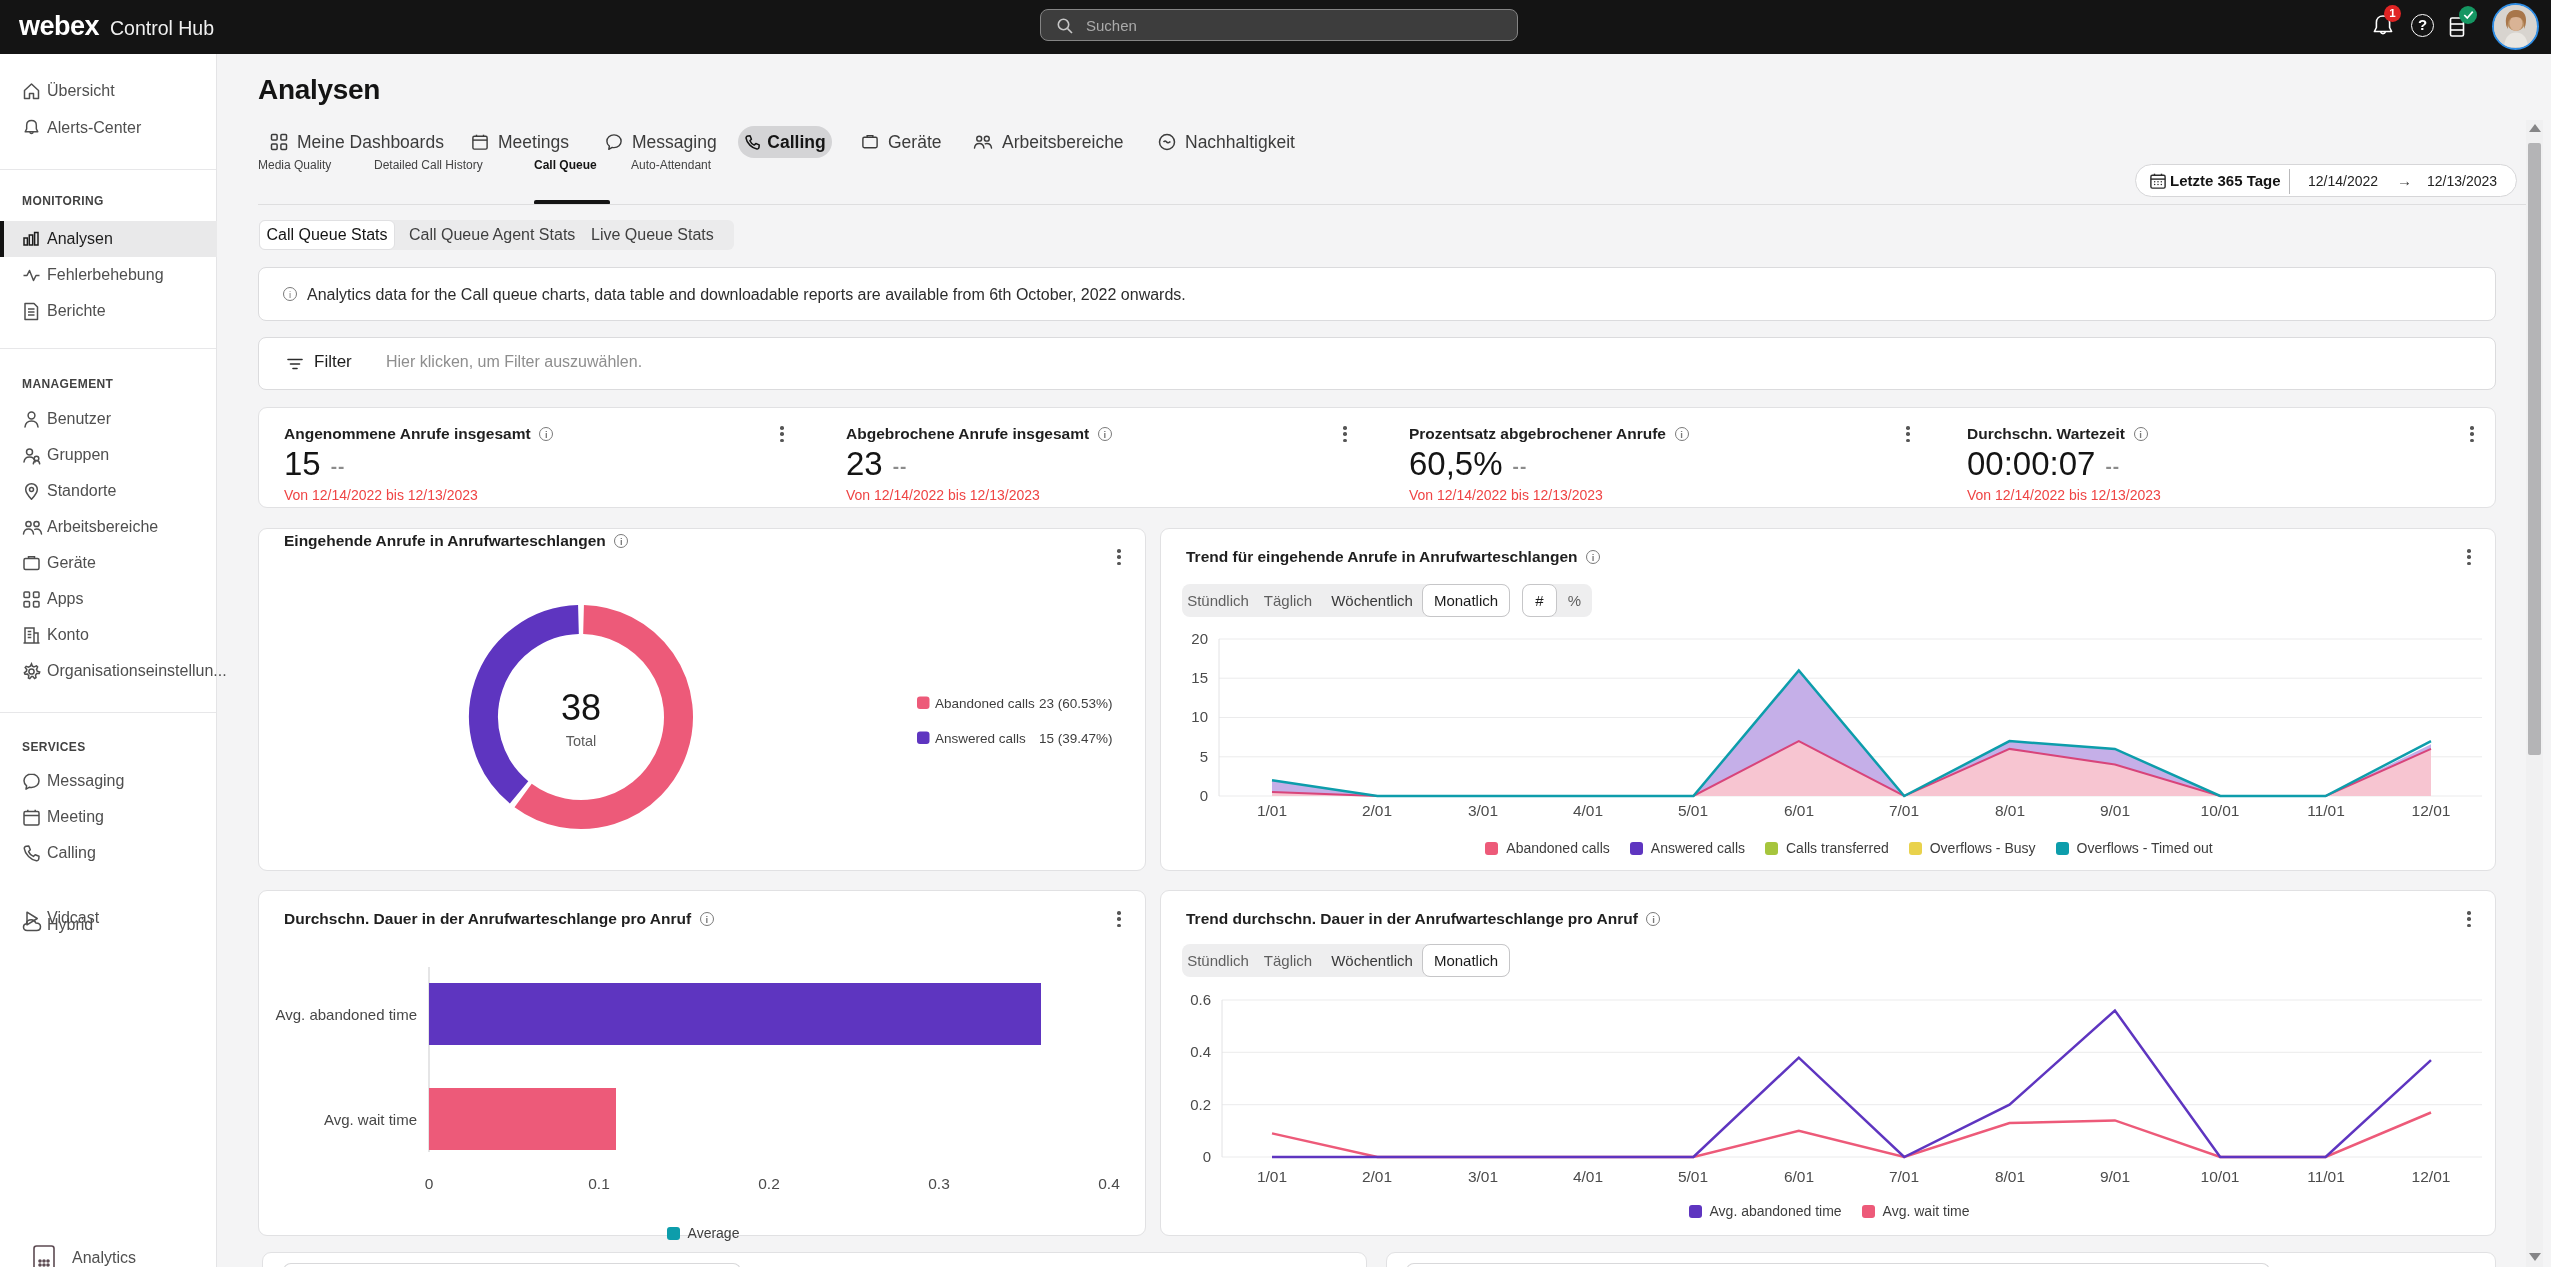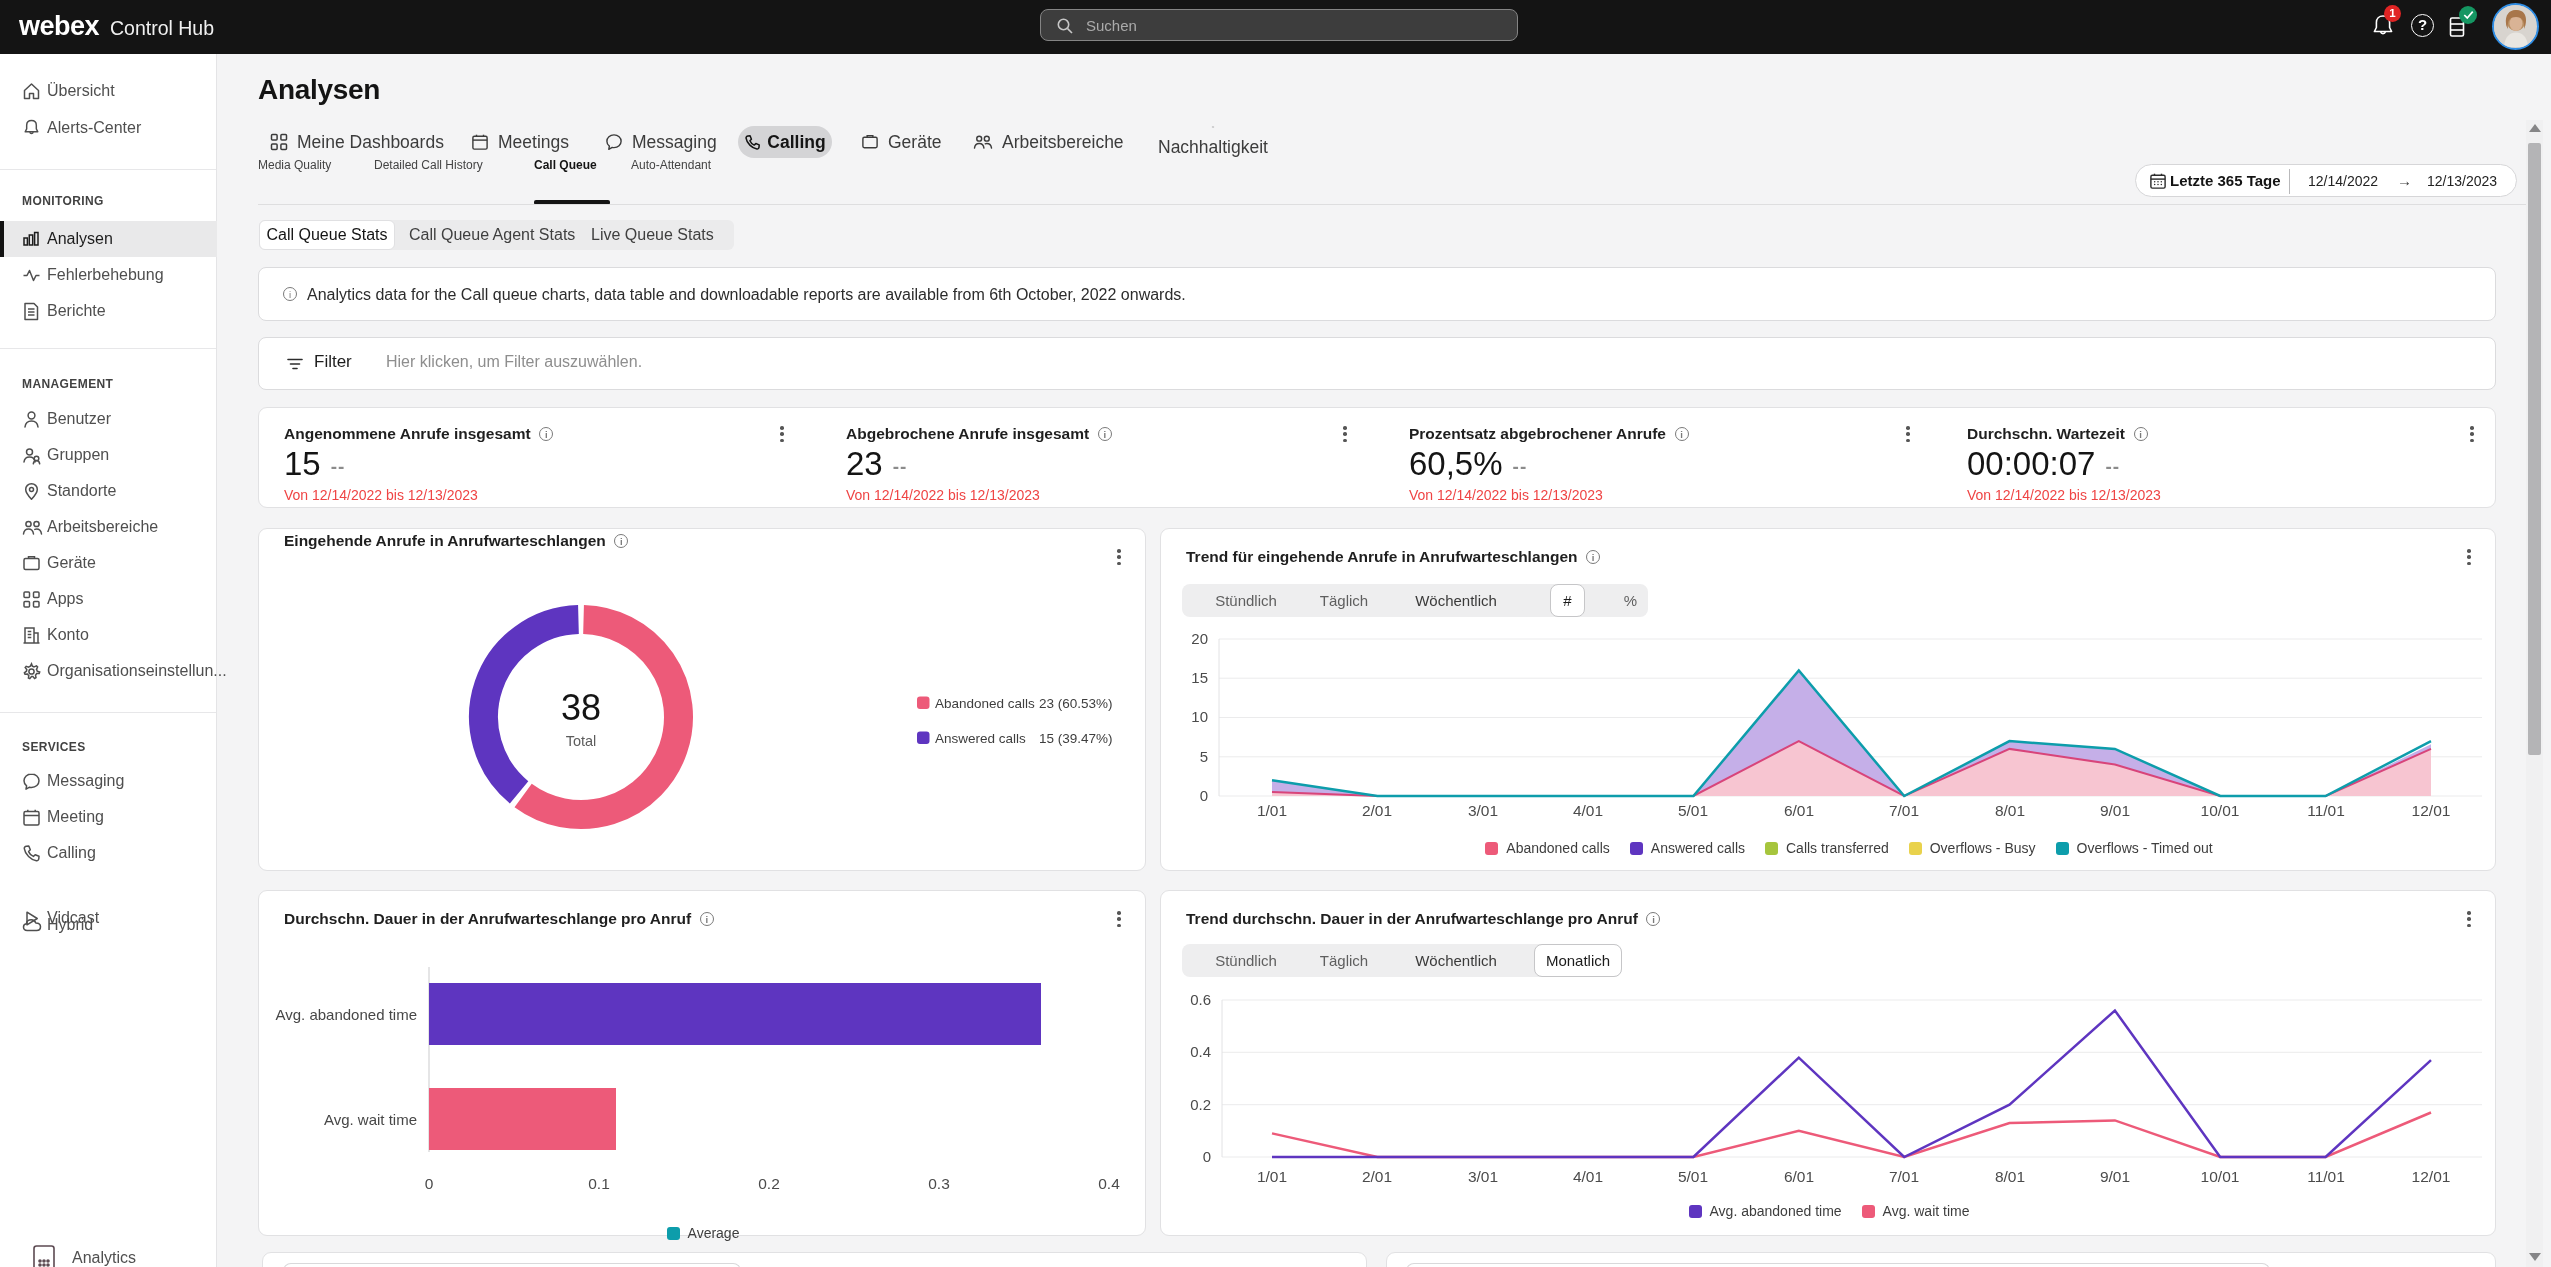--- a/index.html
+++ b/index.html
@@ -288,21 +288,21 @@
   </div>
   <div class="mtab" style="left:973px;">
     <svg width="20" height="18" viewBox="0 0 21 19" fill="none" stroke="#3c3c3c" stroke-width="1.5">
         <circle cx="6.5" cy="6" r="2.6"></circle>
         <circle cx="14.5" cy="6" r="2.6"></circle>
         <path d="M1.5 16 C1.9 12.6 3.9 11 6.5 11 C9.1 11 11.1 12.6 11.5 16" stroke-linecap="round"></path>
         <path d="M12.8 11.4 C13.3 11.15 13.9 11 14.5 11 C17.1 11 19.1 12.6 19.5 16" stroke-linecap="round"></path>
       </svg>
     <span>Arbeitsbereiche</span>
   </div>
-  <div class="mtab" style="left:1158px;flex-direction:column;">
+  <div class="mtab" style="left:1158px;">
     <svg width="18" height="18" viewBox="0 0 18 18" fill="none" stroke="#3c3c3c" stroke-width="1.5">
         <circle cx="9" cy="9" r="7.5"></circle>
         <path d="M5.5 9 C6.5 7.6 7.5 7.6 8.4 8.7 C9.3 9.8 10.5 10.4 11.5 9 L12.5 9" transform="translate(0,0)"></path>
       </svg>
     <span>Nachhaltigkeit</span>
   </div>
 
   <div class="stab" style="left:258px;">Media Quality</div>
   <div class="stab" style="left:374px;">Detailed Call History</div>
   <div class="stab" style="left:534px;font-weight:bold;color:#141414;">Call Queue</div>
@@ -415,21 +415,21 @@
     <text x="676" y="179" font-size="13.5" fill="#3e3e3e">Abandoned calls</text>
     <text x="780" y="179" font-size="13.5" fill="#3e3e3e">23 (60.53%)</text>
     <rect x="658" y="202.5" width="12.5" height="12.5" rx="3" fill="#5e35c0"></rect>
     <text x="676" y="214" font-size="13.5" fill="#3e3e3e">Answered calls</text>
     <text x="780" y="214" font-size="13.5" fill="#3e3e3e">15 (39.47%)</text>
   </svg>
 </div>
 
 <style>
   .seg { position:absolute; background:#eeeeef; border-radius:8px; display:flex; font-size:15px; color:#5f5f5f; }
-  .seg div { display:flex; align-items:center; justify-content:center; white-space:nowrap;margin-left:28px; }
+  .seg div { display:flex; align-items:center; justify-content:center; white-space:nowrap; }
   .seg .on { background:#fff; border:1px solid #c6c6c8; border-radius:8px; color:#1c1c1c; }
   .leg { position:absolute; display:flex; justify-content:center; gap:20px; font-size:14px; color:#3e3e3e; }
   .leg span { display:flex; align-items:center; gap:8px; white-space:nowrap; }
   .leg i { display:inline-block; width:13px; height:13px; border-radius:3px; font-style:normal; }
 </style>
 <div class="card" id="trend1" style="left:1160px;top:528px;width:1336px;height:343px;">
   <div class="abs" style="left:25px;top:19px;font-size:15.5px;font-weight:bold;color:#1f1f1f;">Trend für eingehende Anrufe in Anrufwarteschlangen &nbsp;<i class="info-i">i</i></div>
   <div class="kebab" style="left:1306px;top:20px;">
       <i></i>
       <i></i>

